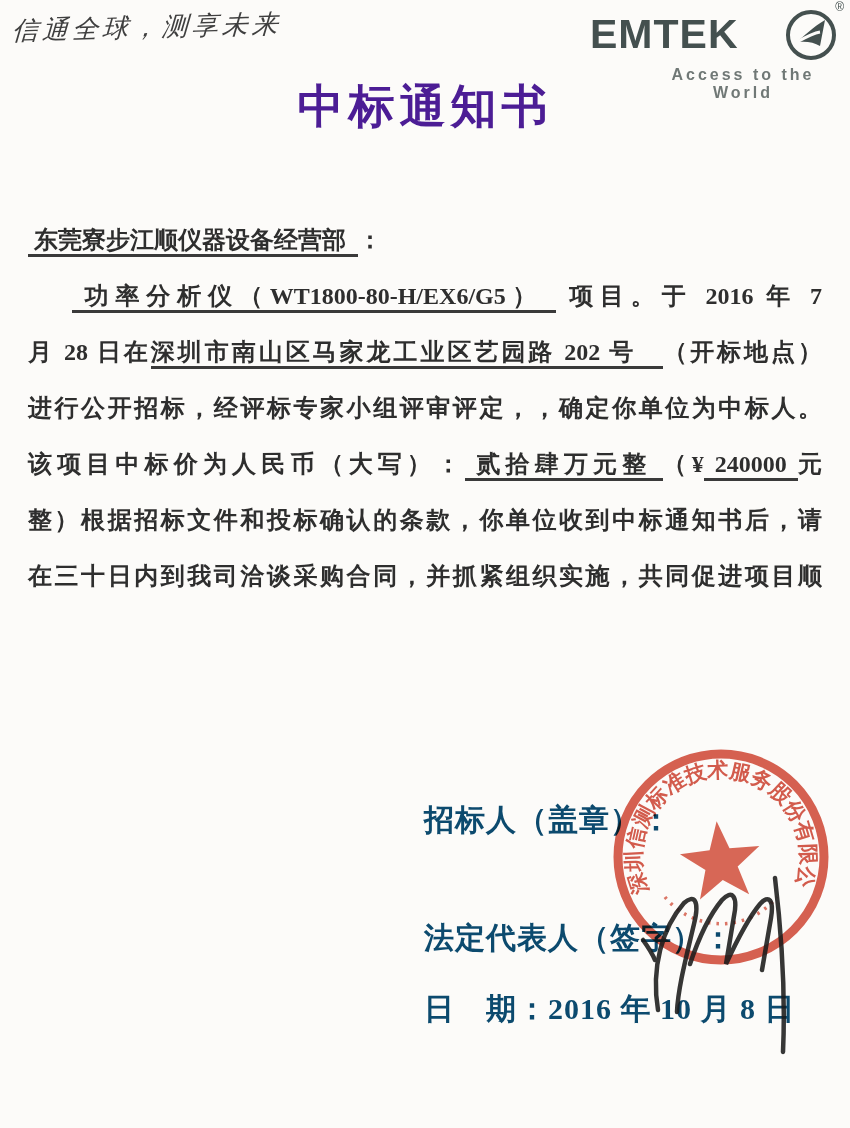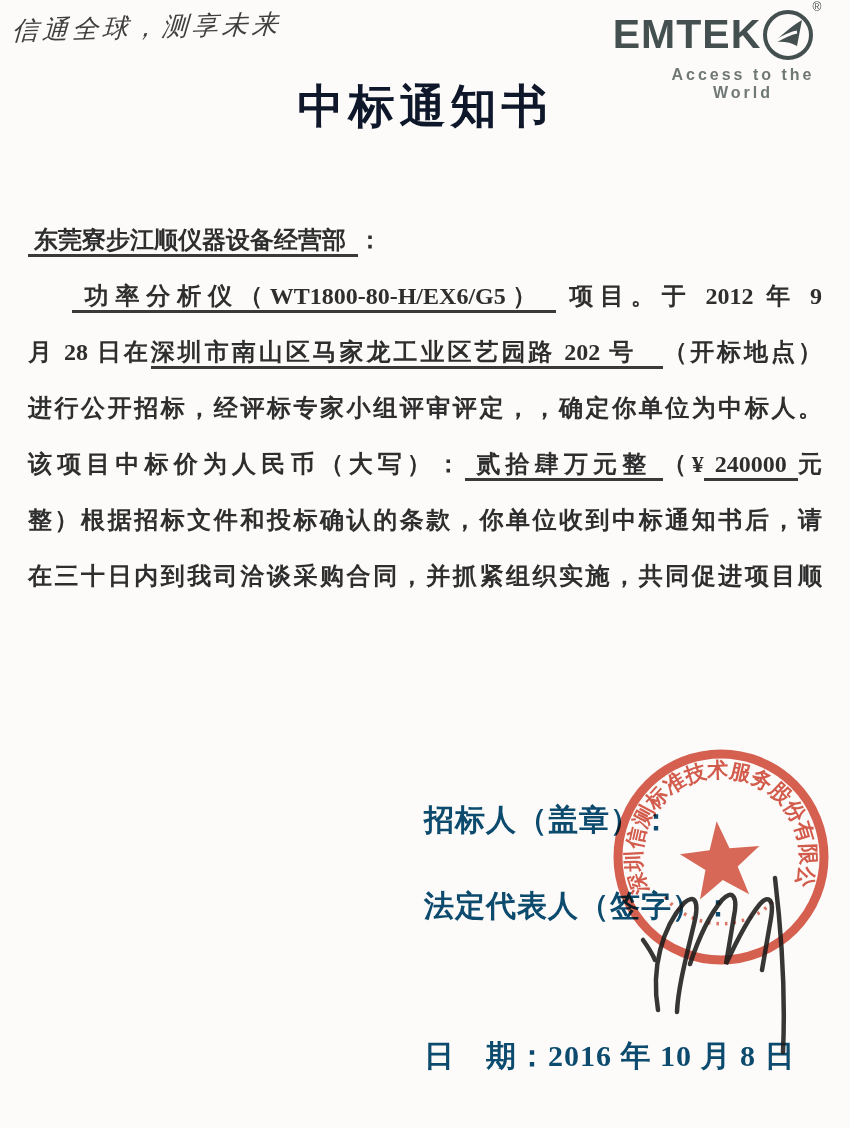--- a/index.html
+++ b/index.html
@@ -15,57 +15,57 @@
   
   .slogan {
     position: absolute; left: 12px; top: 10px;
     font-size: 26px; color: #3f3f3f;
     font-style: italic;
     transform: rotate(-1.5deg) skewX(-4deg);
     letter-spacing: 4px;
     font-family: "DejaVu Sans", sans-serif;
   }
   .logo { position: absolute; right: 10px; top: 6px; width: 250px; text-align: center; }
-  .logo-row { display: flex; align-items: center; justify-content: center; }
+  .logo-row { display: flex; align-items: center; justify-content: space-between; }
   .wordmark {
     font-family: "Liberation Sans", "DejaVu Sans", sans-serif;
     font-weight: 800; font-size: 41px; color: #44504f; letter-spacing: 1px;
   }
   .logo-badge { position: relative; width: 56px; height: 56px; }
   .reg { position: absolute; right: -4px; top: -6px; font-size: 12px; color: #44504f;
          font-family: "Liberation Sans", sans-serif; }
   .tagline {
     margin-top: 4px; padding-left: 56px;
     font-family: Liberation Sans, sans-serif;
     font-size: 16px; letter-spacing: 3px; color: #707876; font-weight: 600;
   }
   
   .doc-title {
     position: absolute; left: 0; right: 0; top: 76px;
     text-align: center;
-    font-size: 46px; font-weight: 700; letter-spacing: 5px; color: #0f172a;
+    font-size: 46px; font-weight: 700; letter-spacing: 5px; color: #4c1d95;
   }
   
   .body-block { position: absolute; left: 28px; right: 28px; top: 212px; }
   .line {
     height: 56px; line-height: 56px;
     font-size: 24px; font-weight: 600; color: #2e2e2e;
     white-space: pre-wrap;
   }
   .line.fill { text-align: justify; text-align-last: justify; }
   .u { border-bottom: 3px solid #3a3a3a; padding-bottom: 1px; }
   
   .sig-label {
     position: absolute; left: 424px;
     font-size: 30px; font-weight: 600; color: #0c4a6e; letter-spacing: 1px;
     white-space: pre;
   }
   .lbl-bidder { top: 800px; }
-  .lbl-rep { top: 886px; }
-  .lbl-date { top: 1036px; }
+  .lbl-rep { top: 918px; }
+  .lbl-date { top: 989px; }
   
   .stamp {
     position: absolute; left: 609px; top: 745px; width: 224px; height: 224px;
     mix-blend-mode: multiply; opacity: 0.93;
   }
   .signature {
     position: absolute; left: 0; top: 0; width: 850px; height: 1128px;
     pointer-events: none;
   }
 </style>
@@ -88,21 +88,21 @@
         <span class="reg">®</span>
       </span>
     </div>
     <div class="tagline">Access to the World</div>
   </div>
 
   <div class="doc-title">中标通知书</div>
 
   <div class="body-block">
       <div class="line"><span class="u"> 东莞寮步江顺仪器设备经营部  </span><span>：</span></div>
-      <div class="line fill"><span>　 </span><span class="u"> 功率分析仪（WT1800-80-H/EX6/G5） </span><span> 项目。于 2012 年 9</span></div>
+      <div class="line fill"><span>　 </span><span class="u"> 功率分析仪（WT1800-80-H/EX6/G5） </span><span> 项目。于 2016 年 7</span></div>
       <div class="line fill"><span>月 28 日在</span><span class="u">深圳市南山区马家龙工业区艺园路 202 号　</span><span>（开标地点）</span></div>
       <div class="line fill"><span>进行公开招标，经评标专家小组评审评定，，确定你单位为中标人。</span></div>
       <div class="line fill"><span>该项目中标价为人民币（大写）：</span><span class="u"> 贰拾肆万元整 </span><span>（¥</span><span class="u"> 240000 </span><span>元</span></div>
       <div class="line fill"><span>整）根据招标文件和投标确认的条款，你单位收到中标通知书后，请</span></div>
       <div class="line fill"><span>在三十日内到我司洽谈采购合同，并抓紧组织实施，共同促进项目顺</span></div>
     </div>
 
   <div class="sig-label lbl-bidder">招标人（盖章）：</div>
   <div class="sig-label lbl-rep">法定代表人（签字）：</div>
   <div class="sig-label lbl-date">日　期：2016 年 10 月 8 日</div>

